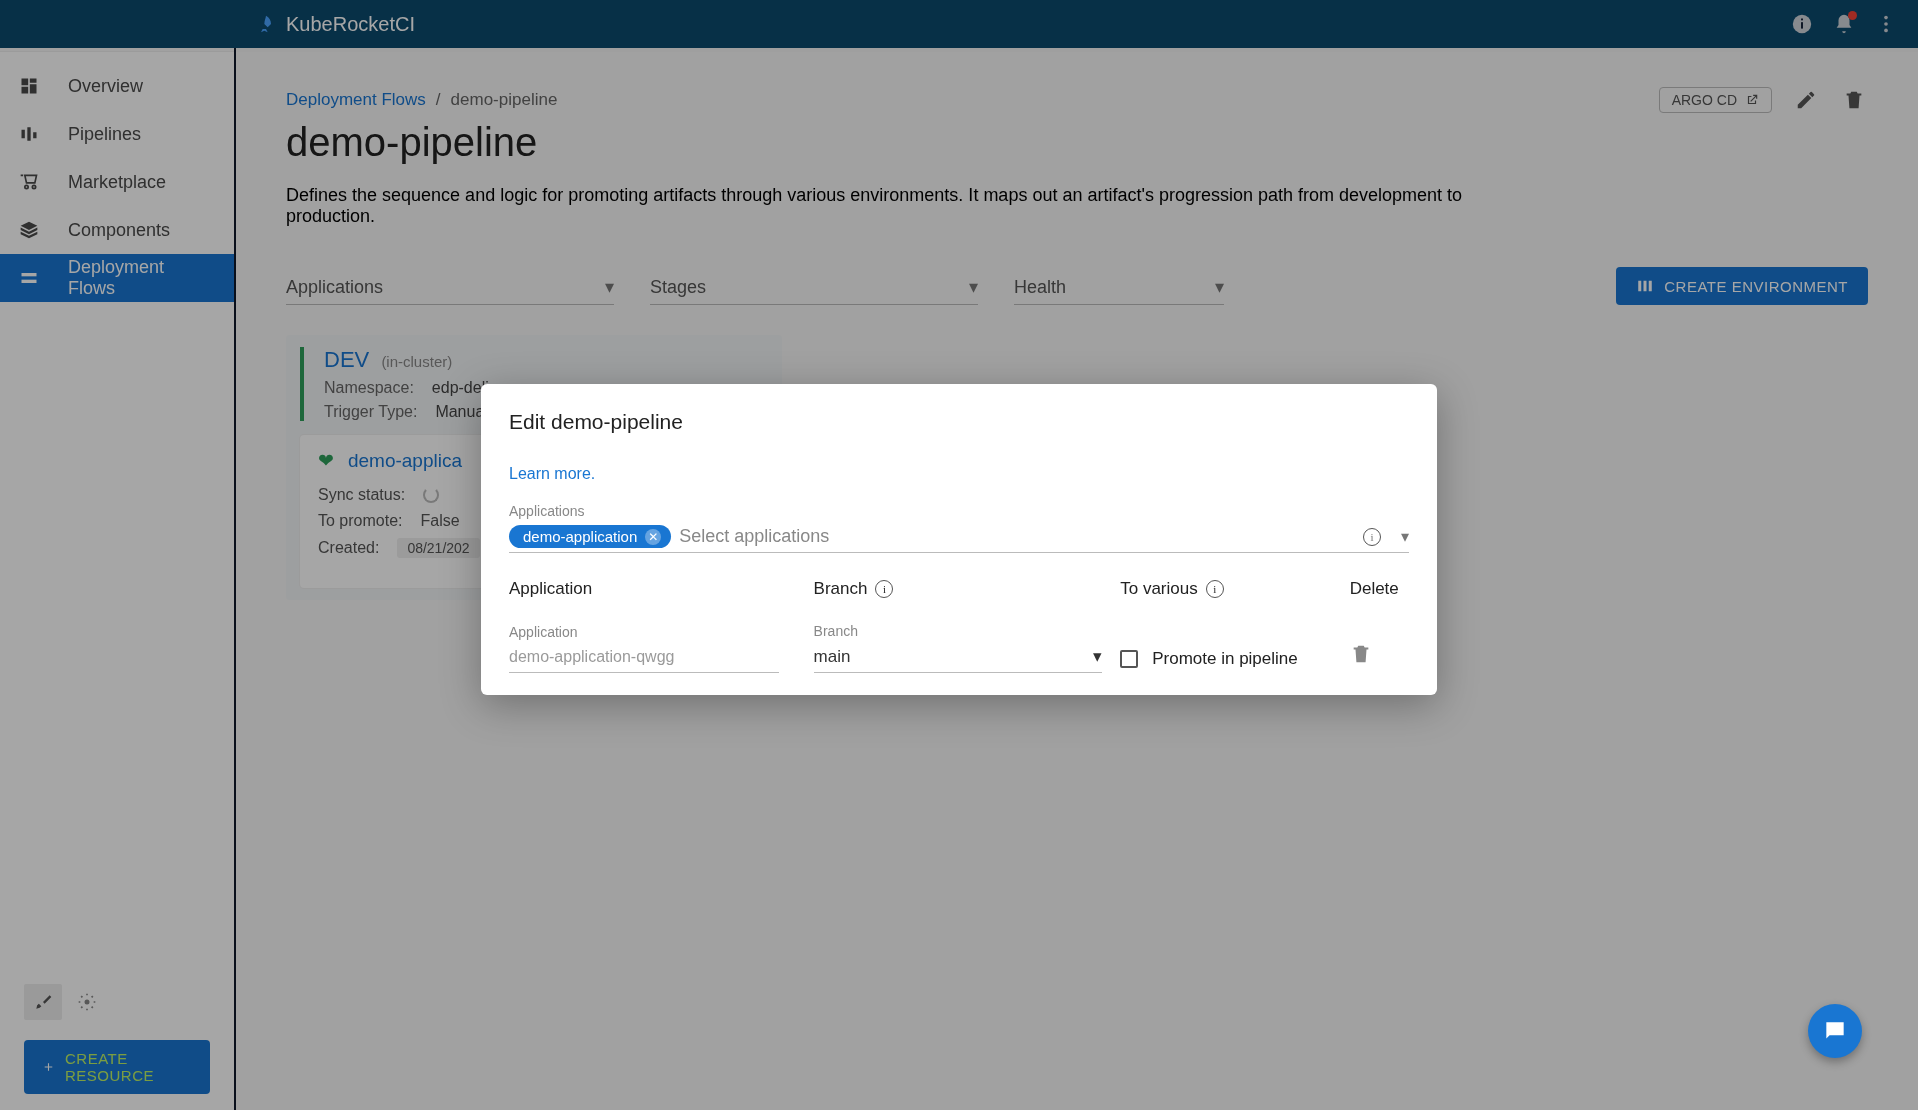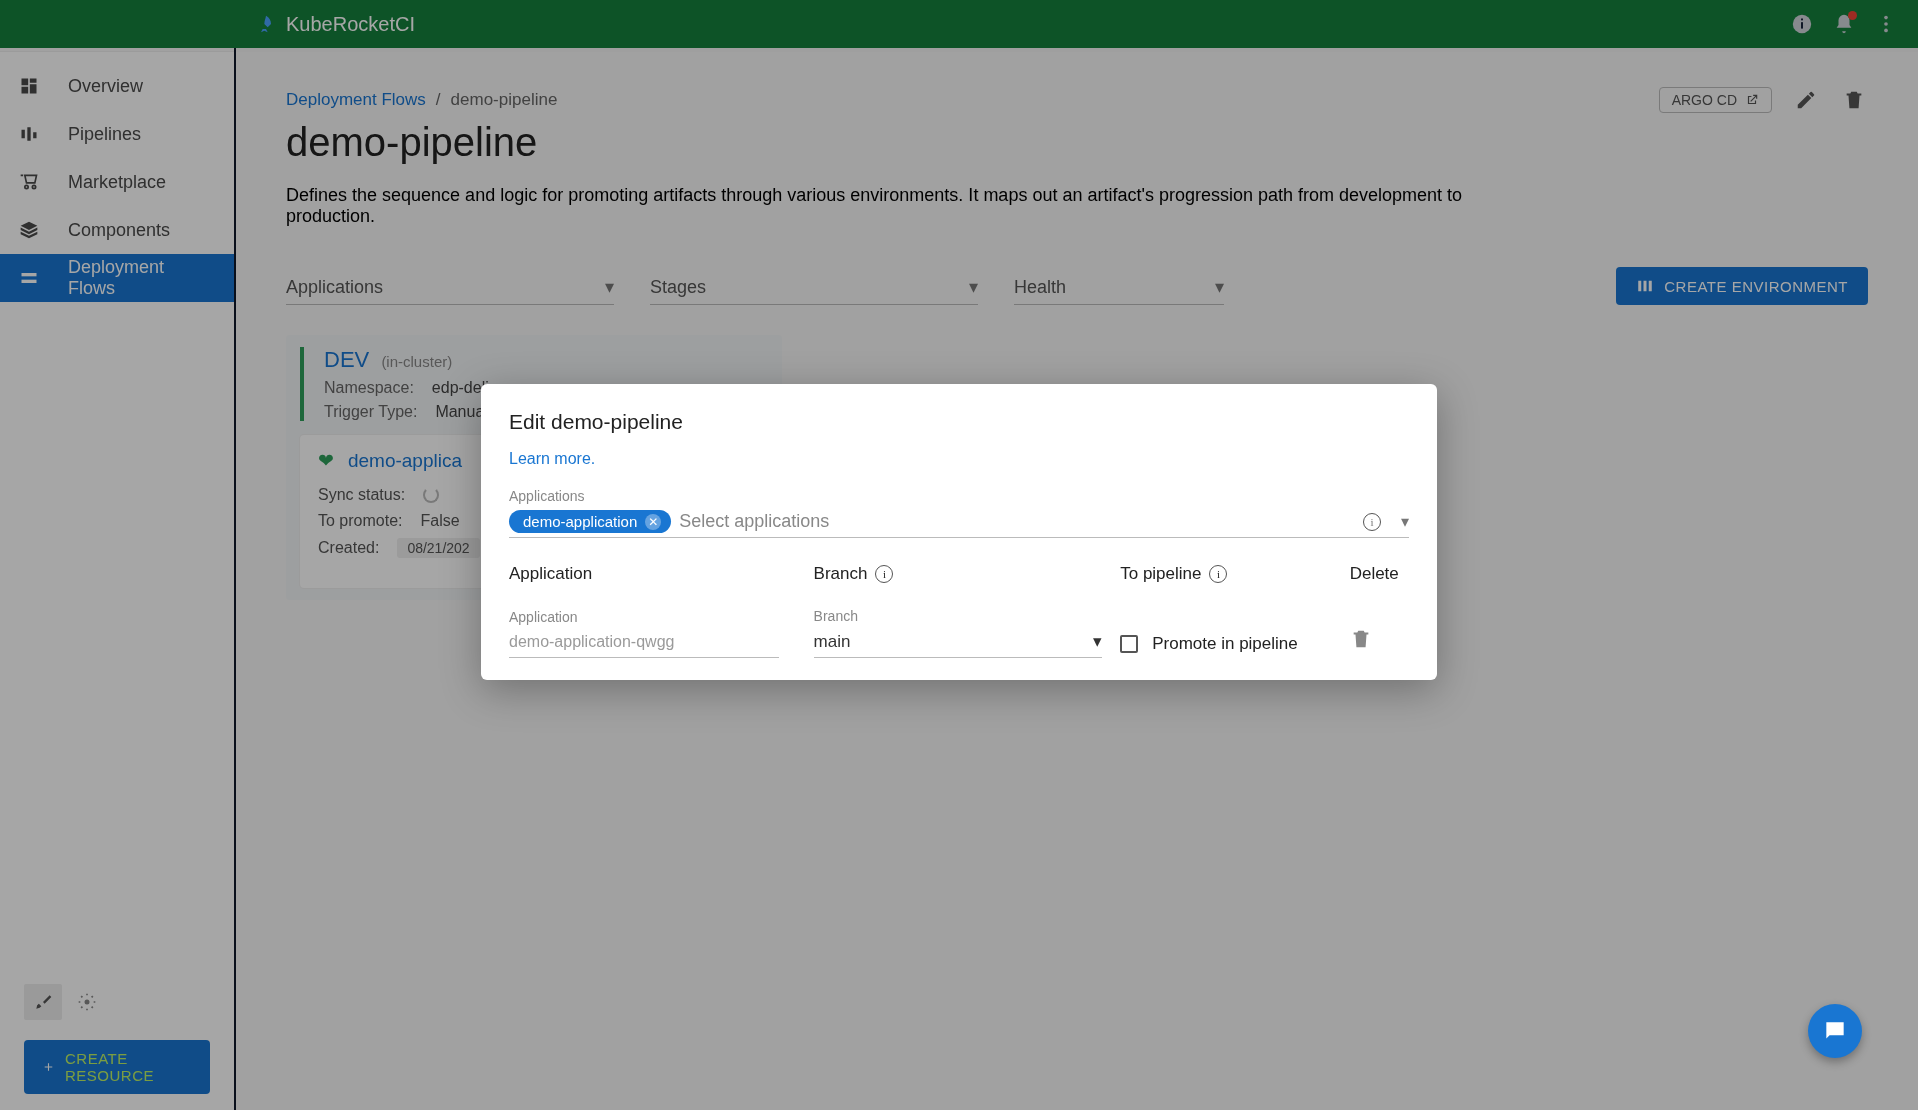--- a/index.html
+++ b/index.html
@@ -1,19 +1,19 @@
 <!DOCTYPE html>
 <html><head>
 <meta charset="utf-8">
 <style>
   * { box-sizing: border-box; margin: 0; padding: 0; font-family: "Helvetica Neue", Arial, sans-serif; }
   body { width: 1918px; height: 1110px; overflow: hidden; background: #f5f5f5; position: relative; transform-origin: top left; }
   
   
-  .topbar { position: absolute; top: 0; left: 0; right: 0; height: 48px; background: #15803d; display: flex; align-items: center; padding: 0 20px 0 256px; color: #fff; }
+  .topbar { position: absolute; top: 0; left: 0; right: 0; height: 48px; background: #0c4a6e; display: flex; align-items: center; padding: 0 20px 0 256px; color: #fff; }
   .brand { display: flex; align-items: center; gap: 10px; font-weight: 500; font-size: 20px; }
   .brand-icon { width: 20px; height: 20px; display:inline-block; }
   .topbar-spacer { flex: 1; }
   .topbar-icon { width: 24px; height: 24px; display: inline-flex; align-items:center; justify-content:center; margin-left: 18px; position: relative; cursor: pointer; color:#cfd4db;}
   .topbar-icon svg { width: 22px; height: 22px; fill: #cfd4db; }
   .bell-dot { position: absolute; top: -1px; right: -1px; width: 9px; height: 9px; border-radius: 50%; background: #f44336; }
 
   
   .sidebar { position: absolute; top: 0; left: 0; bottom: 0; width: 236px; background: #fff; border-right: 2px solid #0f172a; display:flex; flex-direction:column;}
   .sidebar-header { height: 52px; display: flex; align-items:center; justify-content:flex-end; padding-right: 40px; background:#f7f7f7; border-bottom: 1px solid #eee;}
@@ -54,21 +54,21 @@
   .kv .v { color:#444;}
   .app-card { background:#fff; border-radius:4px; padding: 14px 18px 22px; box-shadow: 0 0 0 1px #eee;}
   .app-title { color:#1976d2; font-weight:500; font-size:19px; display:flex; align-items:center; gap:14px; margin-bottom:14px;}
   .app-title .heart { color:#2e9e5b; }
   .app-kv { display:flex; gap: 18px; font-size:16px; color:#555; align-items:center; margin: 8px 0;}
   .badge{ background:#eee; padding: 2px 10px; border-radius: 3px; font-size:14px;}
 
   
   .scrim { position:absolute; inset:0; background: rgba(0,0,0,0.35); }
   .modal { position:absolute; top: 384px; left: 50%; transform: translateX(-50%); width: 956px; background:#fff; border-radius:6px; box-shadow: 0 10px 40px rgba(0,0,0,0.3); padding: 26px 28px 22px;}
-  .modal h2 { font-size: 21px; font-weight:500; color:#222; margin-bottom: 16px;}
+  .modal h2 { font-size: 21px; font-weight:500; color:#222; margin-bottom: 31px;}
   .learn-more { color:#1976d2; font-size:16px; text-decoration:none; cursor:pointer;}
   .field-label { font-size: 14px; color:#888; margin-top: 20px; margin-bottom: 2px;}
   .chip-row { display:flex; align-items:center; gap:8px; border-bottom:1px solid #bbb; padding: 4px 0; position:relative;}
   .chip { background:#1976d2; color:#fff; border-radius: 14px; padding: 3px 10px 3px 14px; font-size:15px; display:inline-flex; align-items:center; gap:8px;}
   .chip .close { width:16px; height:16px; border-radius:50%; background:#ffffff55; display:inline-flex; align-items:center; justify-content:center; font-size:12px; cursor:pointer;}
   .chip-placeholder { color:#888; font-size:18px; flex:1;}
   .chip-actions { position:absolute; right:0; display:flex; align-items:center; gap: 20px; color:#777;}
 
   
   .grid-head { display:flex; margin-top: 26px; color:#222; font-size:17px;}
@@ -309,21 +309,21 @@
     </span>
   </div>
 
   <div class="grid-head">
     <div class="col-app">Application</div>
     <div class="col-branch">
         <span>Branch</span>
         <span class="info-circle">i</span>
       </div>
     <div class="col-promote">
-        <span>To pipeline</span>
+        <span>To various</span>
         <span class="info-circle">i</span>
       </div>
     <div class="col-delete">Delete</div>
   </div>
 
   <div class="grid-row">
     <div class="col-app">
       <div class="field-label" style="margin-top:14px;">Application</div>
       <input class="underlined-input disabled-text" disabled="" value="demo-application-qwgg" style="">
     </div>

